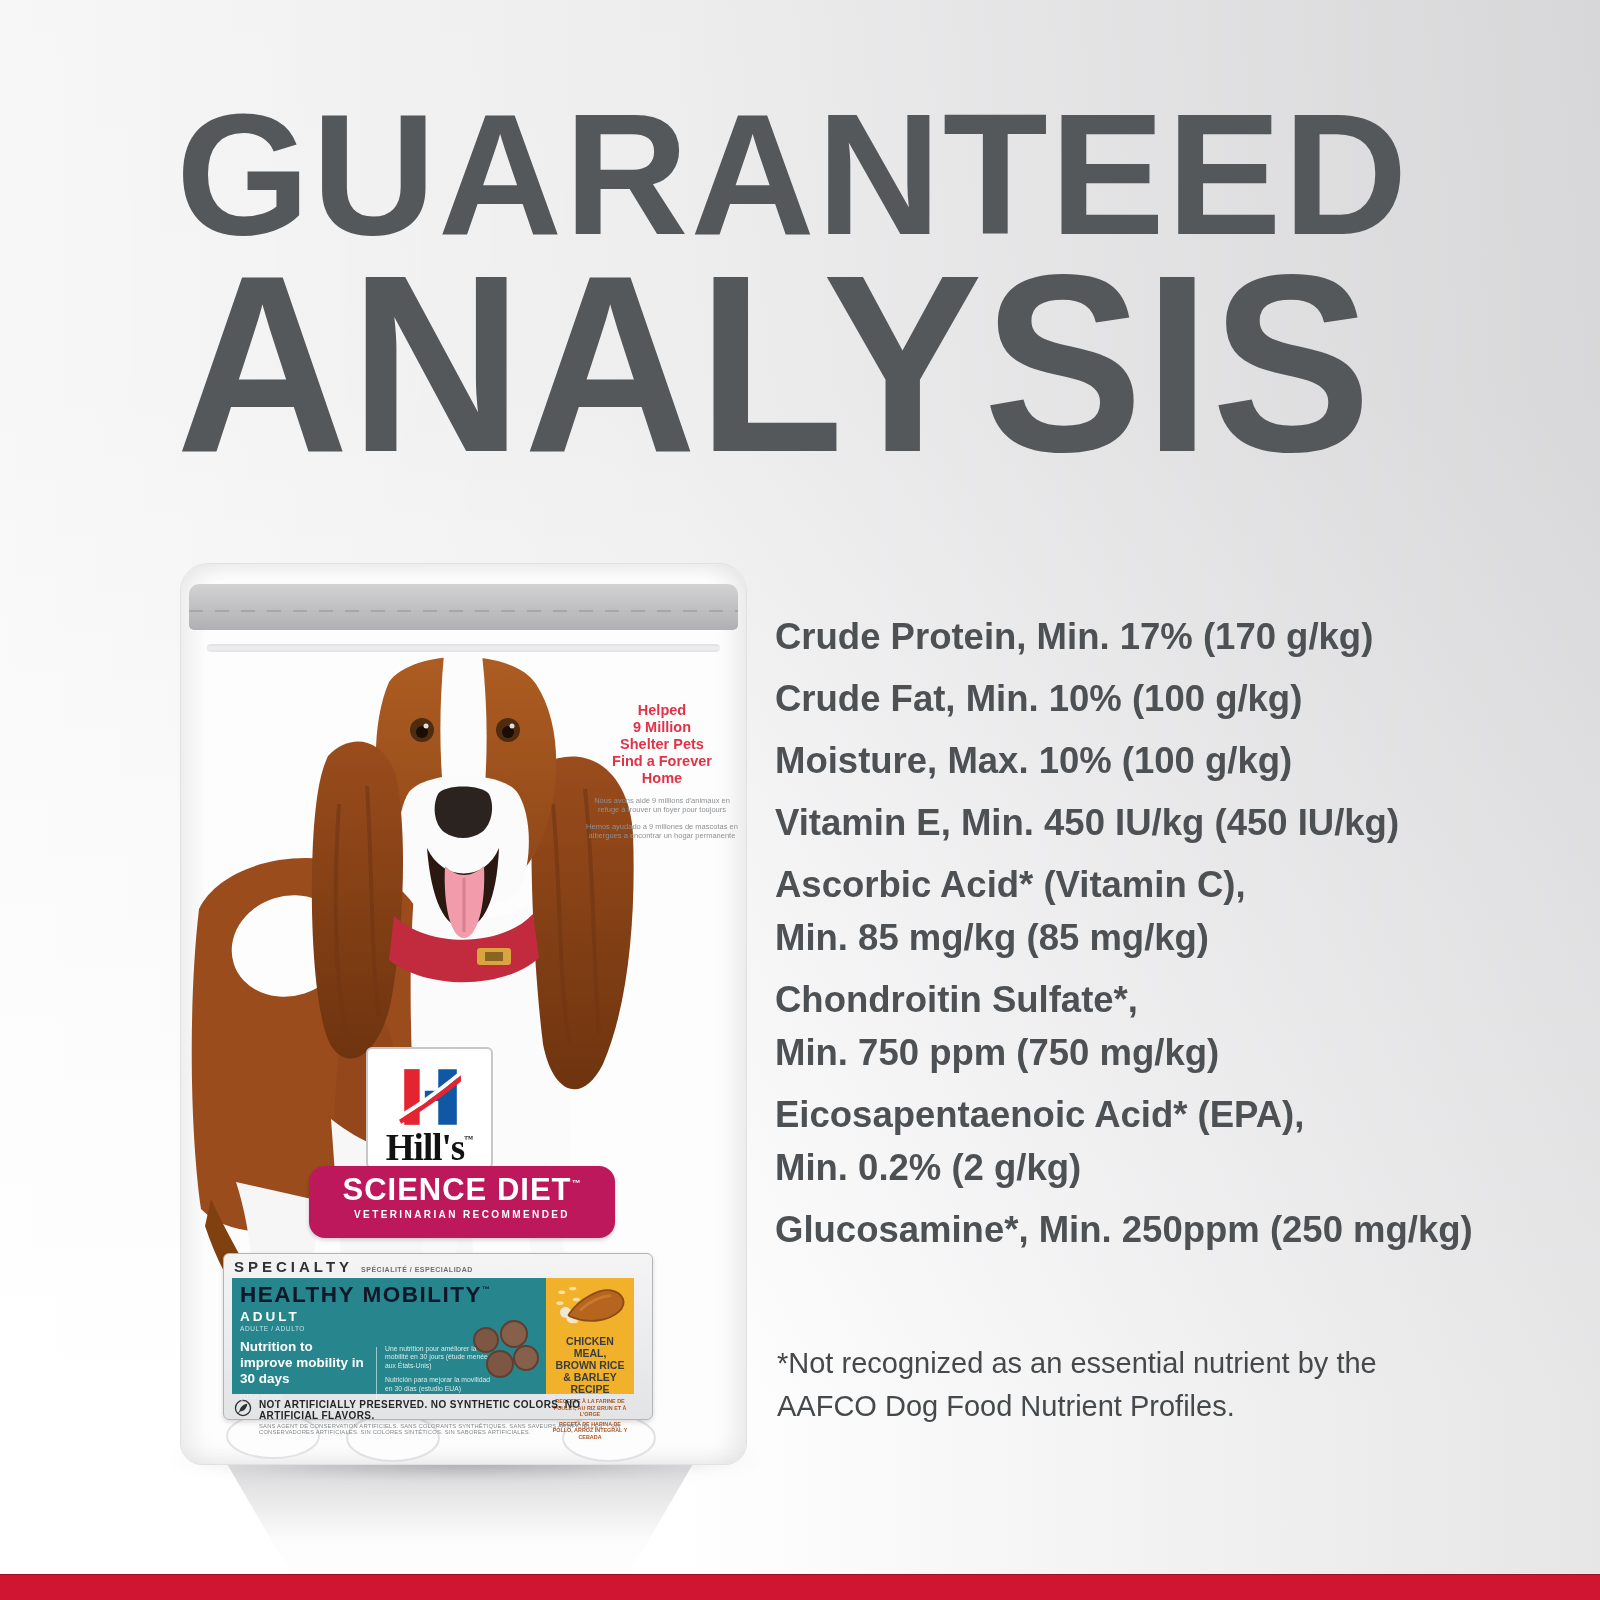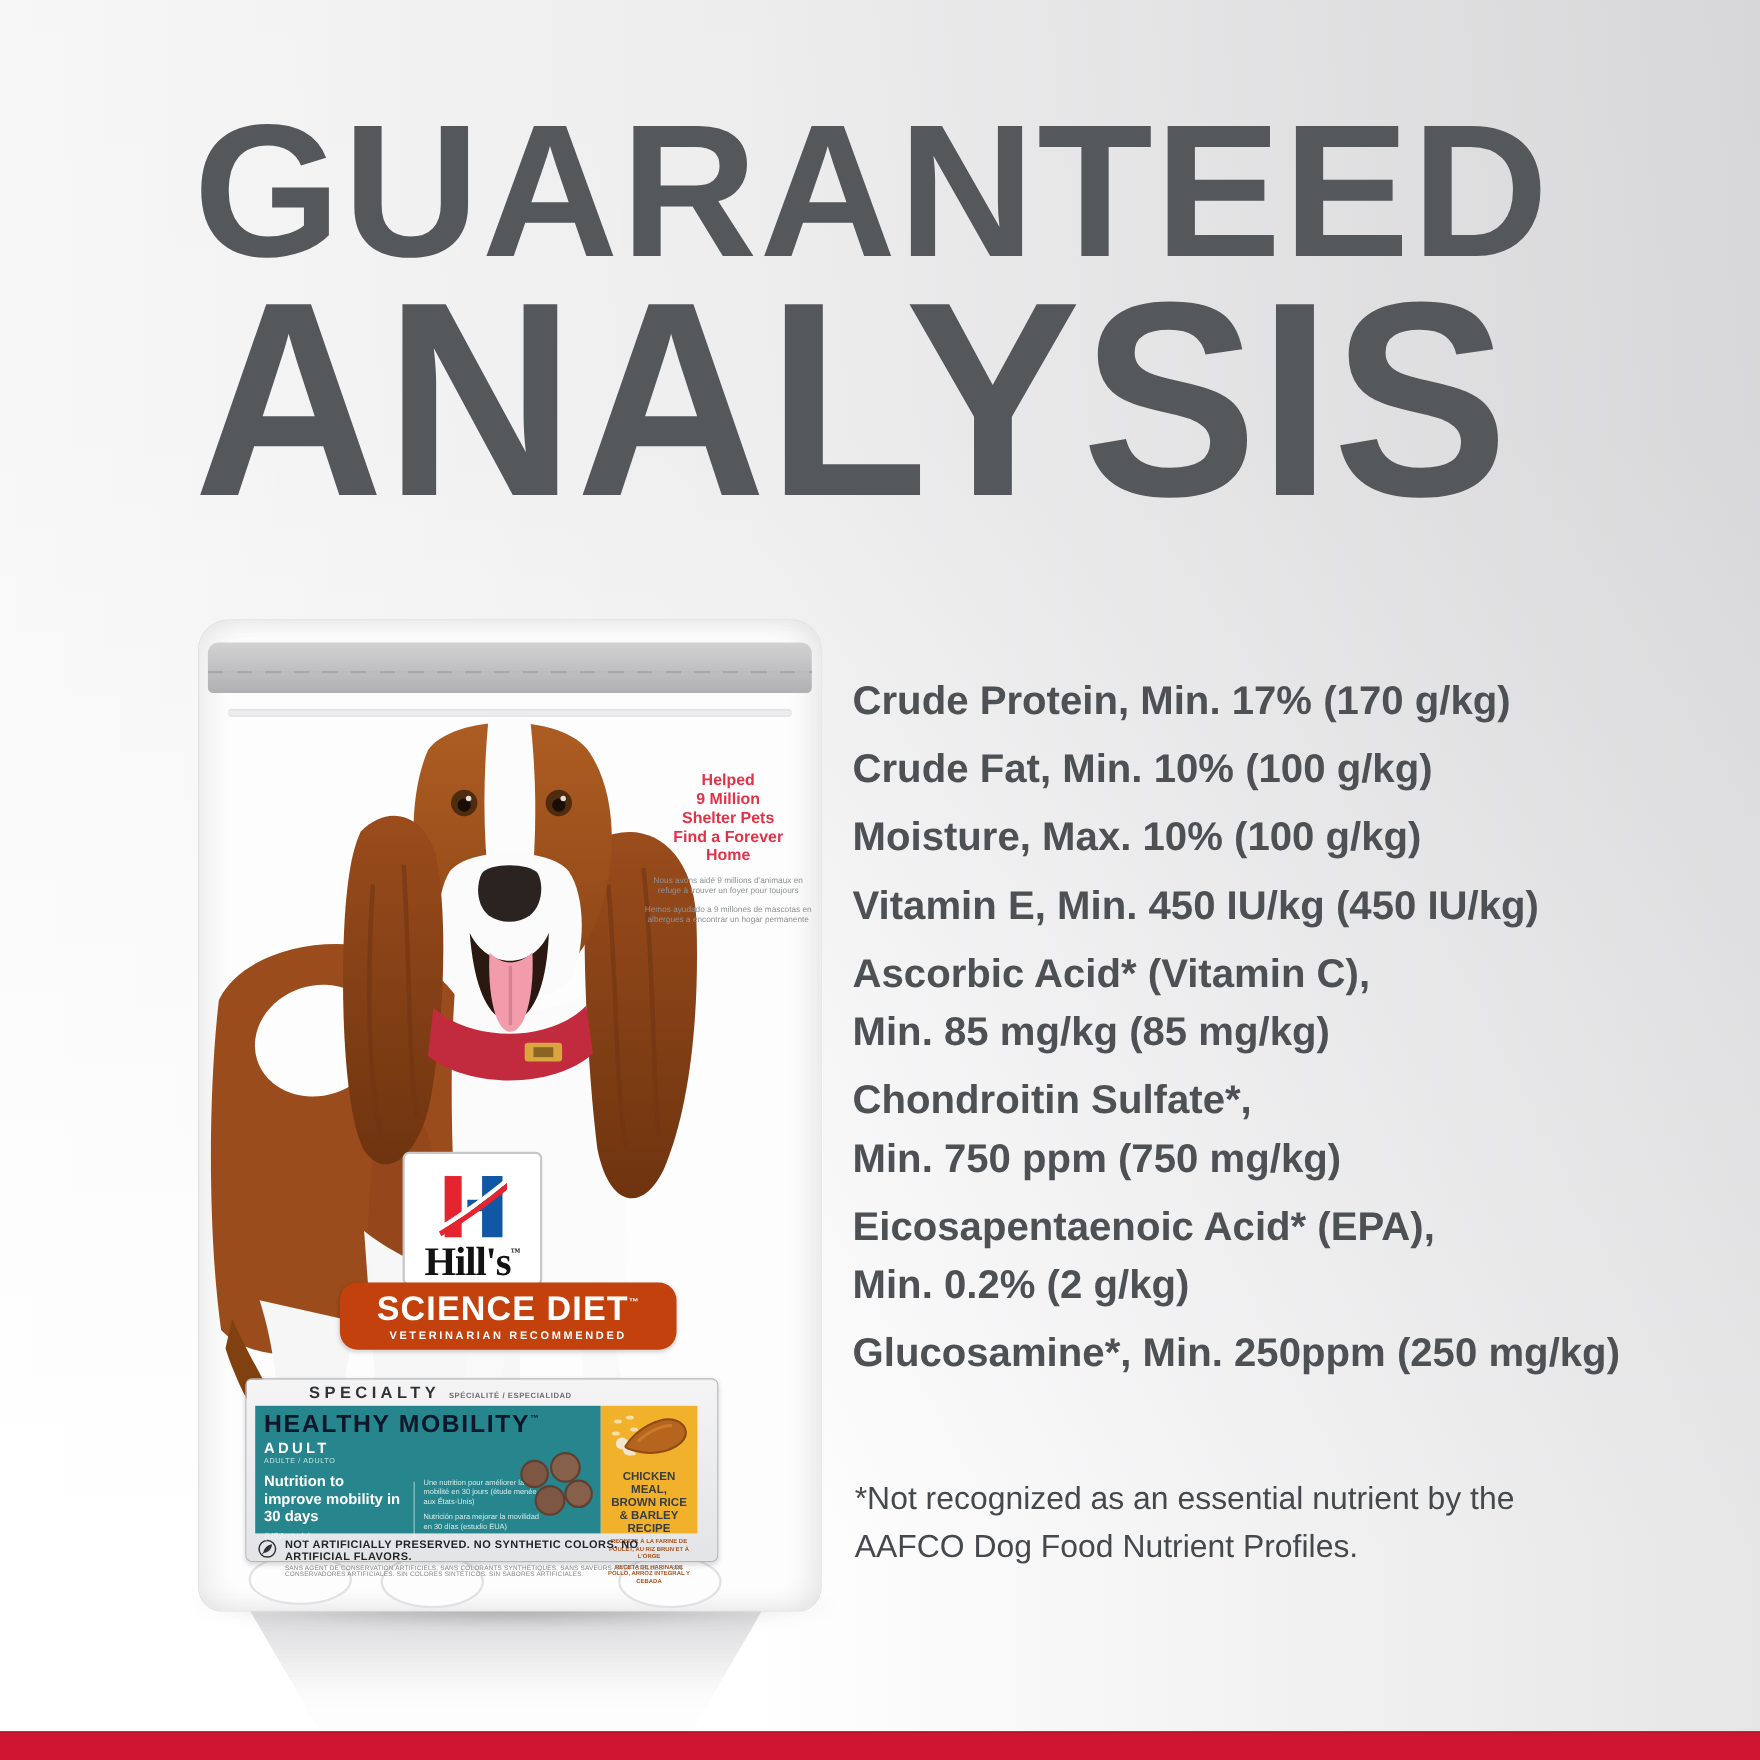--- a/index.html
+++ b/index.html
@@ -54,33 +54,33 @@
   .shelter .tiny p{margin:0 0 8px 0;}
 
   
   .logo-card{position:absolute; left:185px; top:483px; width:127px; height:122px; z-index:3;
              background:#fff; border:2px solid #c7c7ca; border-radius:6px; text-align:center; padding-top:16px; box-sizing:border-box;}
   .logo-card .hsym{display:block; margin:2px auto 0;}
   .hills-word{font-family:"Liberation Serif", serif; font-weight:bold; font-size:37px; color:#121212; line-height:1; letter-spacing:-1px;}
   .hills-word sup{font-size:9px; letter-spacing:0; vertical-align:18px;}
 
   
-  .sd-banner{position:absolute; left:128px; top:602px; width:306px; height:61px; z-index:3;
-             background:#c2410c; border-radius:16px; text-align:center; color:#fff;
+  .sd-banner{position:absolute; left:128px; top:602px; width:306px; height:72px; z-index:3;
+             background:#be185d; border-radius:16px; text-align:center; color:#fff;
              box-shadow:0 2px 4px rgba(0,0,0,.18); padding-top:8px; box-sizing:border-box;}
   .sd-banner .sd{font-size:31px; font-weight:800; letter-spacing:1px; line-height:1;}
   .sd-banner .sd sup{font-size:9px; vertical-align:14px;}
   .sd-banner .vr{font-size:10px; font-weight:bold; letter-spacing:2.4px; margin-top:4px;}
 
   
   .spec-panel{position:absolute; left:42px; top:689px; width:430px; height:167px; z-index:3;
               background:linear-gradient(180deg,#f4f4f5 0%,#e3e4e6 100%);
               border:1px solid #b3b4b7; border-radius:6px; box-sizing:border-box; padding:3px 8px;
               box-shadow:0 2px 5px rgba(0,0,0,.15);}
-  .spec-row{display:flex; align-items:baseline; gap:8px; padding:1px 2px 3px;margin-left:47px;}
+  .spec-row{display:flex; align-items:baseline; gap:8px; padding:1px 2px 3px;}
   .spec-row .sp{font-size:15px; font-weight:800; letter-spacing:4px; color:#2f3336;}
   .spec-row .sp-intl{font-size:7px; font-weight:bold; color:#6b6e70; letter-spacing:.5px;}
   .mob-row{display:flex; height:116px;}
   .teal-box{background:#27858d; width:314px; box-sizing:border-box; padding:6px 8px 4px; color:#fff; position:relative;}
   .teal-box .hm{font-size:22.5px; font-weight:800; letter-spacing:1.5px; color:#0f172a; line-height:1;}
   .teal-box .hm sup{font-size:8px; vertical-align:10px;}
   .teal-box .adult{font-size:13.5px; font-weight:800; letter-spacing:3px; margin-top:3px; line-height:1;}
   .teal-box .adult-intl{font-size:6.5px; color:#bfe4e3; letter-spacing:.6px; margin-top:2px;}
   .claim-cols{display:flex; margin-top:7px; align-items:center;}
   .claim-en{width:128px; font-size:13.5px; font-weight:bold; line-height:16px;}

